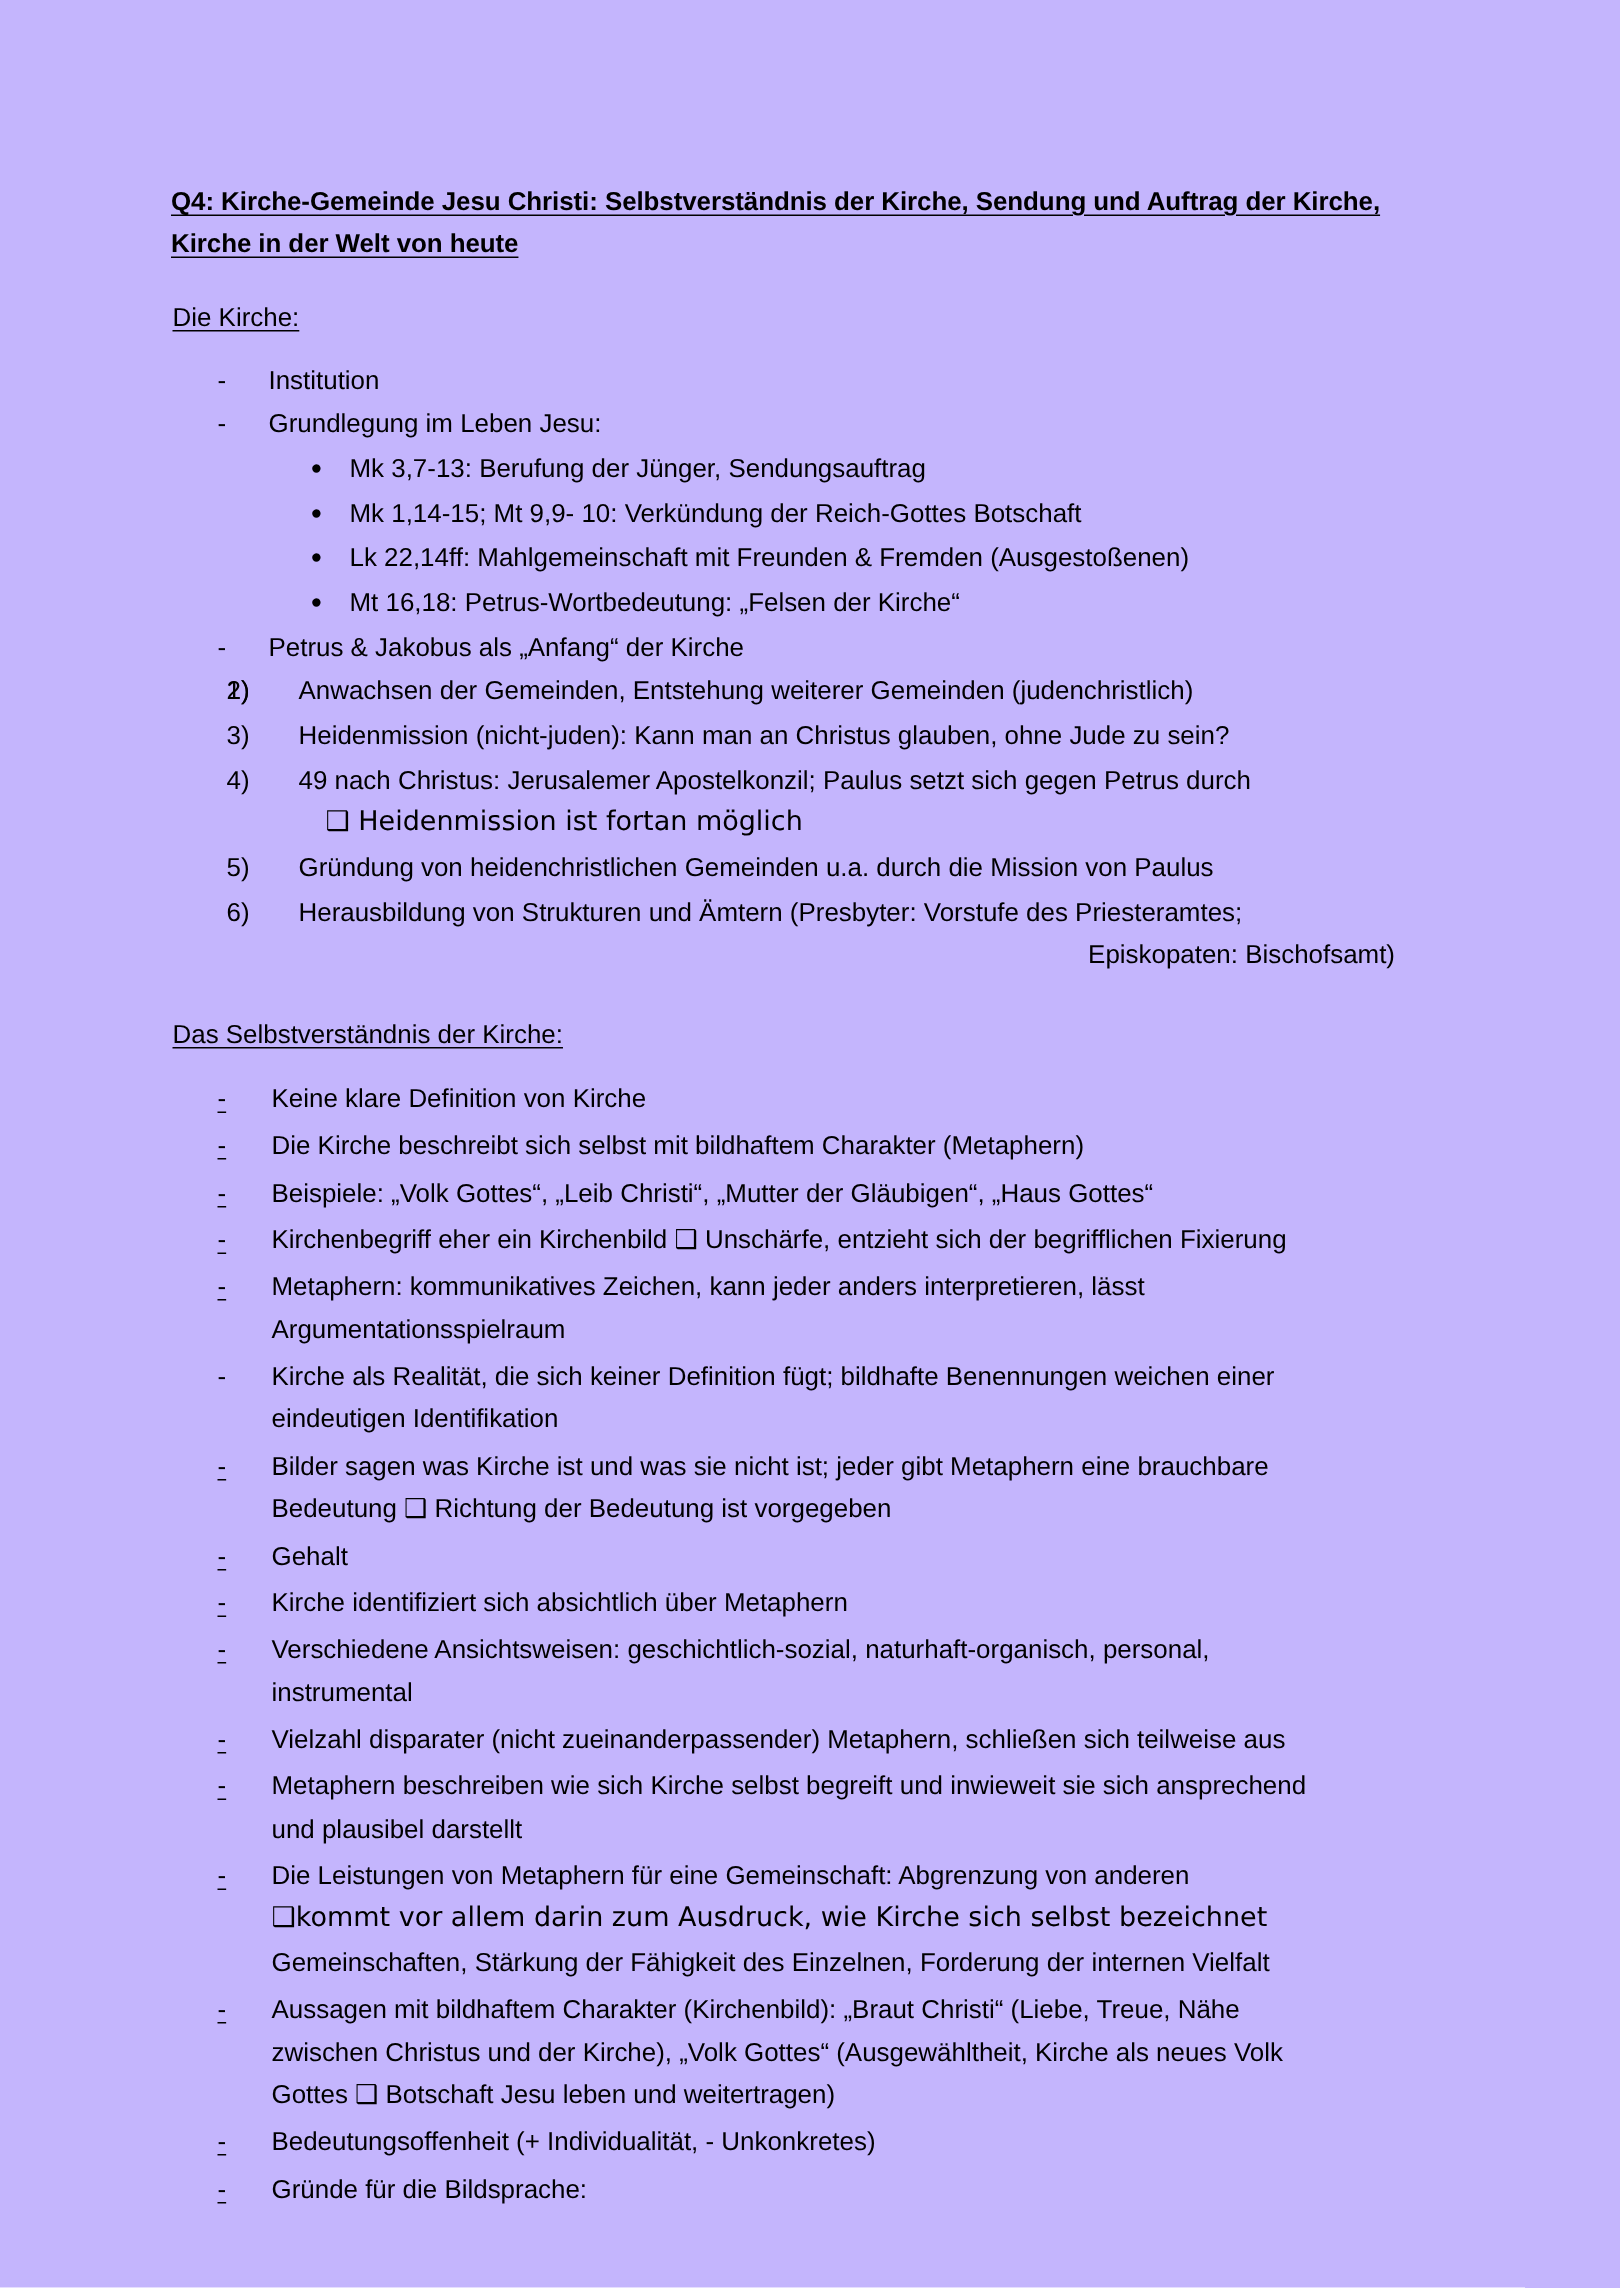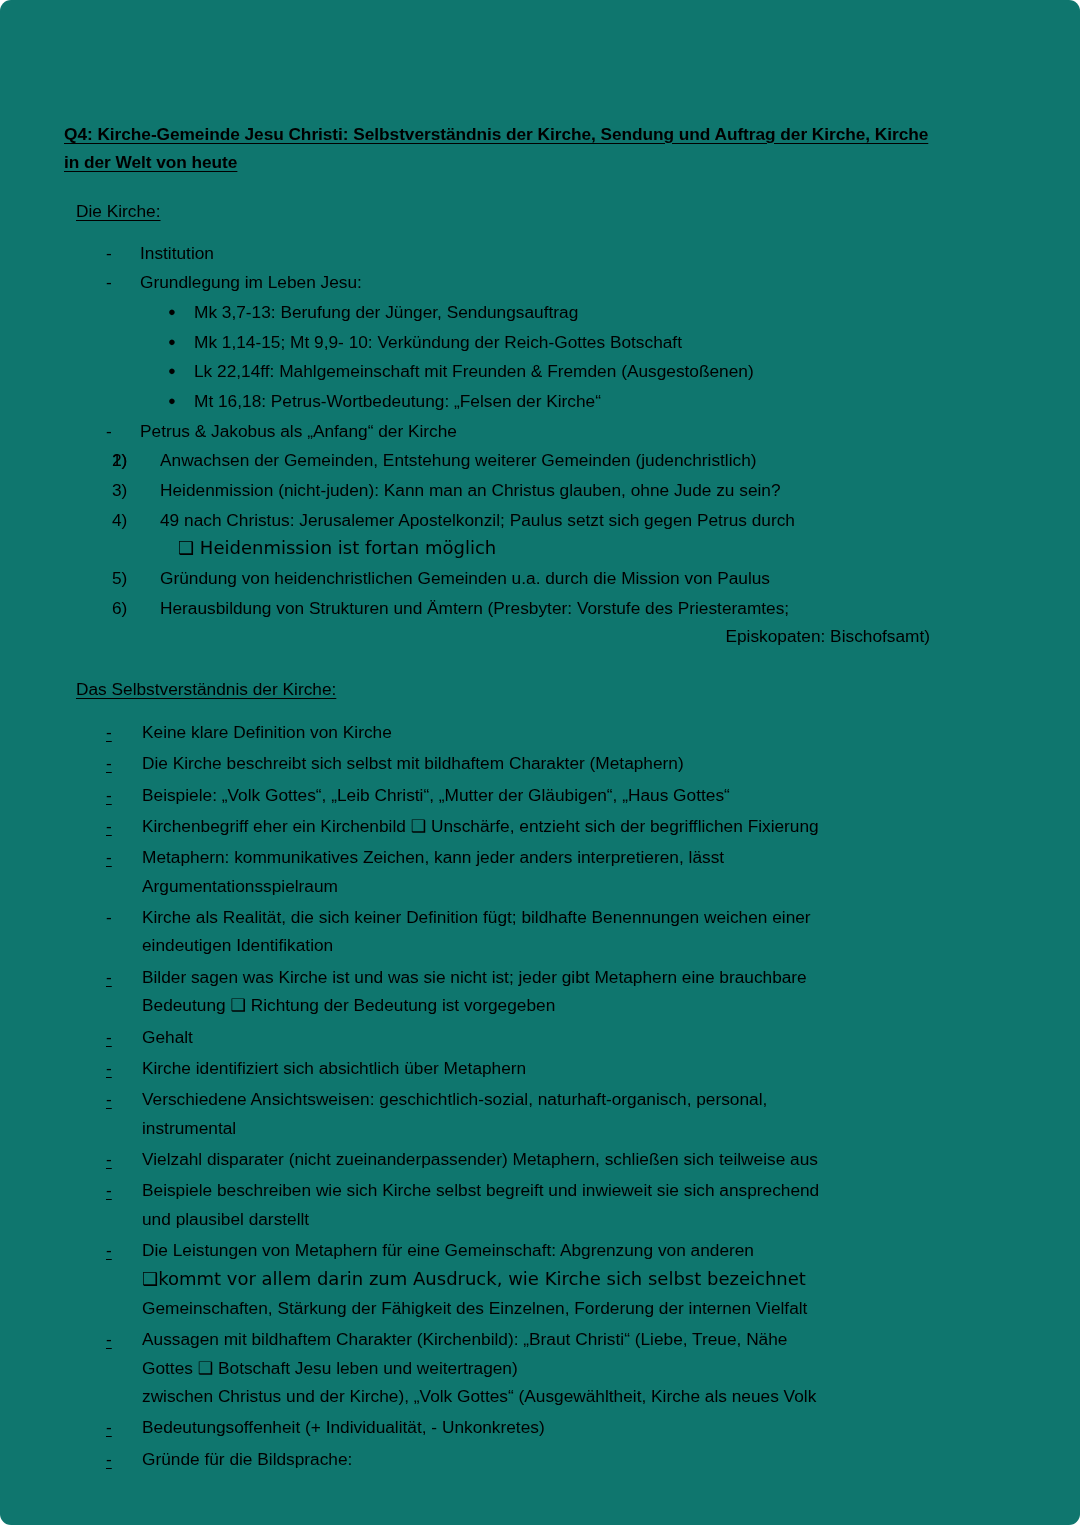--- a/index.html
+++ b/index.html
@@ -12,42 +12,41 @@
     height: 1525px;
     font-family: "Liberation Sans", sans-serif;
     color: #000000;
     -webkit-font-smoothing: antialiased;
   }
   .page {
     position: relative;
     width: 1080px;
     height: 1525px;
     box-sizing: border-box;
-    padding: 120px 150px 0 64px;
-    background: #0f766e;
-    border-radius: 11px;
+    padding: 120px 150px 0 114px;
+    background: #c4b5fd;
   }
   .doc-title {
     font-size: 17.3px;
     font-weight: bold;
     line-height: 1.62;
     text-decoration: underline;
     text-underline-offset: 3px;
     margin: 0 0 22px 0;
     letter-spacing: -0.05px;
   }
   .section-heading {
     font-size: 17.3px;
     line-height: 1.6;
     text-decoration: underline;
     text-underline-offset: 3px;
     margin: 0 0 14px 0;
   }
   .block {
-    margin: 0 0 26px 12px;
+    margin: 0 0 26px 1px;
   }
   
   .dash-item {
     position: relative;
     font-size: 17.3px;
     line-height: 1.6;
     padding-left: 64px;
     margin: 0 0 2px 0;
   }
   .dash-item > .marker {
@@ -255,36 +254,36 @@
         <span class="cont-line">instrumental</span>
       </div>
 
       <div class="udash-item">
         <span class="marker">-</span>
         <span>Vielzahl disparater (nicht zueinanderpassender) Metaphern, schließen sich teilweise aus</span>
       </div>
 
       <div class="udash-item">
         <span class="marker">-</span>
-        <span>Beispiele beschreiben wie sich Kirche selbst begreift und inwieweit sie sich ansprechend</span>
+        <span>Metaphern beschreiben wie sich Kirche selbst begreift und inwieweit sie sich ansprechend</span>
         <span class="cont-line">und plausibel darstellt</span>
       </div>
 
       <div class="udash-item">
         <span class="marker">-</span>
         <span>Die Leistungen von Metaphern für eine Gemeinschaft: Abgrenzung von anderen</span>
         <span class="cont-line box">❑kommt vor allem darin zum Ausdruck, wie Kirche sich selbst bezeichnet</span>
         <span class="cont-line">Gemeinschaften, Stärkung der Fähigkeit des Einzelnen, Forderung der internen Vielfalt</span>
       </div>
 
       <div class="udash-item">
         <span class="marker">-</span>
         <span>Aussagen mit bildhaftem Charakter (Kirchenbild): „Braut Christi“ (Liebe, Treue, Nähe</span>
+        <span class="cont-line">zwischen Christus und der Kirche), „Volk Gottes“ (Ausgewähltheit, Kirche als neues Volk</span>
         <span class="cont-line">Gottes ❑ Botschaft Jesu leben und weitertragen)</span>
-        <span class="cont-line">zwischen Christus und der Kirche), „Volk Gottes“ (Ausgewähltheit, Kirche als neues Volk</span>
       </div>
 
       <div class="udash-item">
         <span class="marker">-</span>
         <span>Bedeutungsoffenheit (+ Individualität, - Unkonkretes)</span>
       </div>
 
       <div class="udash-item">
         <span class="marker">-</span>
         <span>Gründe für die Bildsprache:</span>

